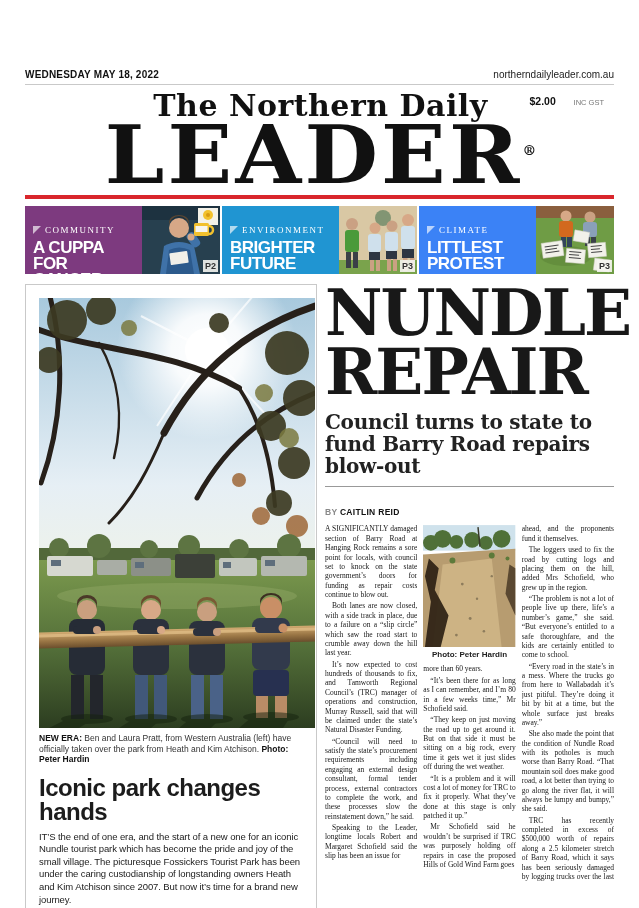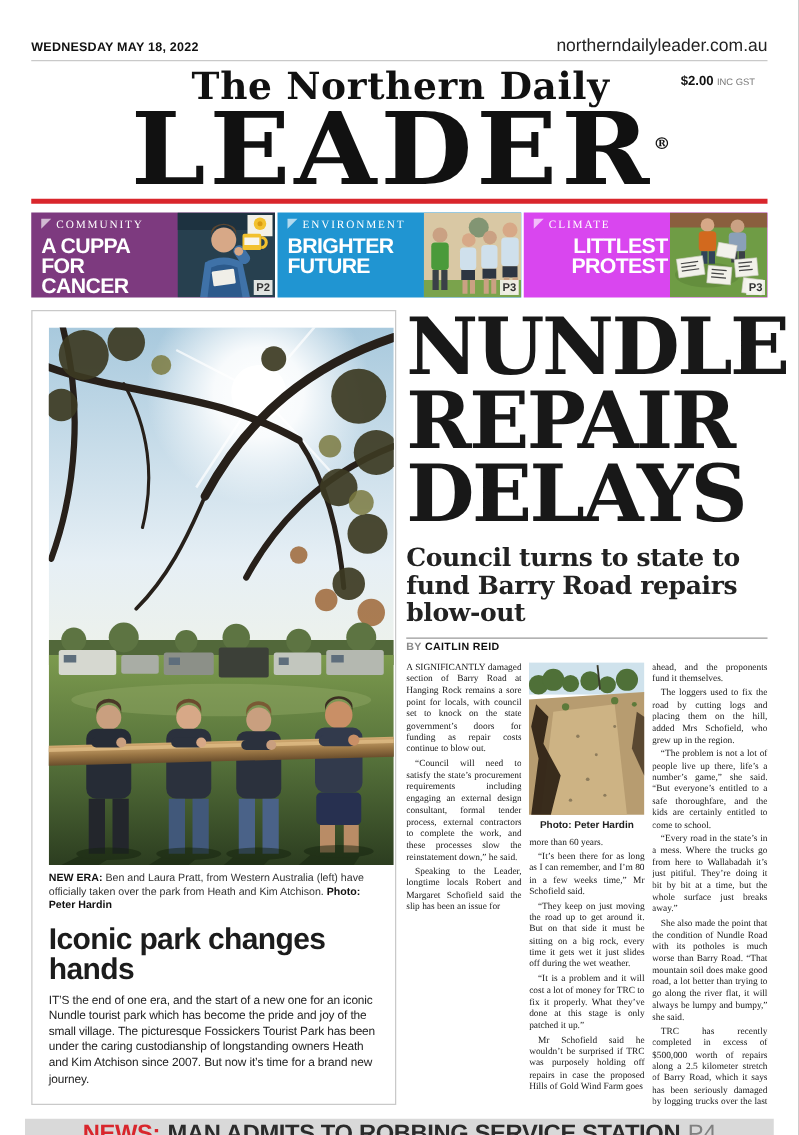--- a/index.html
+++ b/index.html
@@ -6,39 +6,39 @@
   html,body { background:#888; }
   .page {
     position:relative; width:639px; height:908px; margin:0 auto;
     background:#ffffff; overflow:hidden;
     font-family:"Liberation Sans", sans-serif; color:#1a1a1a;
   }
   
   .topbar { display:flex; justify-content:space-between; align-items:flex-end;
     margin:28px 25px 0; }
   .topbar .date { font-size:10px; font-weight:bold; letter-spacing:.2px; color:#111; }
-  .topbar .site { font-size:14px; color:#222; }
+  .topbar .site { font-size:10px; color:#222;margin-top:41px; }
   .topbar-rule { border-top:1px solid #c9c9c9; margin:4px 25px 0; }
   
   .masthead { position:relative; margin:6px 25px 0; height:100px;text-decoration:underline; }
   .mast-center { position:absolute; left:72px; top:0; width:447px; text-align:center; }
   .mast-line1 { font-family:"DejaVu Serif", serif; font-weight:bold; font-size:30px;
     letter-spacing:.5px; color:#111; line-height:1; }
   .mast-line2 { font-family:"DejaVu Serif", serif; font-weight:bold; font-size:80px;
     line-height:.82; letter-spacing:3px; color:#111; display:inline-block;
     transform:scaleX(1.06); transform-origin:center; margin-top:2px; }
   .mast-reg { font-size:13px; vertical-align:28px; letter-spacing:0; }
   .price { position:absolute; right:10px; top:4px; font-size:10px; }
   .price b { font-size:10.5px; color:#111; }
-  .price span { font-size:7.5px; color:#777; }
+  .price span { font-size:7.5px; color:#777;margin-left:15px; }
   .redline { height:4px; margin:4px 25px 0; }
   
   .promos { display:flex; gap:2px; margin:7px 25px 0; height:68px; }
   .promo { flex:1; display:flex; color:#fff; overflow:hidden; }
-  .promo-text { flex:1.45; padding:4px 2px 6px 8px; }
+  .promo-text { flex:1.45; padding:19px 2px 6px 8px; }
   .promo-cat { font-family:"Liberation Serif", serif; font-size:9px; letter-spacing:1.5px;
     display:flex; align-items:center; gap:4px; }
   .flag { width:0; height:0; border-top:8px solid rgba(255,255,255,.65);
     border-right:8px solid transparent; display:inline-block; }
   .promo-title { font-weight:bold; font-size:17px; line-height:.95; letter-spacing:-.5px;
     margin-top:5px; text-transform:uppercase; }
   .promo-photo { width:78px; position:relative; flex:none; }
   .promo-photo svg { display:block; width:78px; height:68px; }
   .page-badge { position:absolute; right:2px; bottom:2px; background:rgba(245,245,240,.9);
     color:#333; font-size:9px; font-weight:bold; padding:0 2px; line-height:12px; }
@@ -52,21 +52,21 @@
     margin:11px 0 7px; line-height:1; }
   .park-body { font-size:9.5px; line-height:1.32; color:#222; letter-spacing:-.1px; }
   .continued { font-size:8px; color:#666; margin-top:13px; }
   
   .right { flex:1; min-width:0; }
   .lead-headline { font-family:"DejaVu Serif", serif; font-weight:bold; font-size:63px;
     line-height:.94; letter-spacing:-2px; color:#181818; }
   .lead-subhead { font-family:"DejaVu Serif", serif; font-size:20px; line-height:1.1;
     color:#222; letter-spacing:-.3px; margin-top:9px; }
   .byline-rule { border-top:1px solid #999; margin-top:9px; }
-  .byline { font-size:8.5px; margin-top:1px; letter-spacing:.3px; }
+  .byline { font-size:8.5px; margin-top:20px; letter-spacing:.3px; }
   .byline .by { color:#888; font-weight:bold; }
   .byline .name { color:#111; font-weight:bold; }
   .columns { display:flex; gap:6px; margin-top:7px; height:358px; overflow:hidden; }
   .col { flex:1; min-width:0; font-family:"Liberation Serif", serif; font-size:7.5px;
     line-height:1.25; text-align:justify; color:#161616; overflow:hidden; }
   .col p { margin-bottom:2px; text-indent:7px; }
   .col p.first { text-indent:0; }
   .road-figure { margin-bottom:4px; }
   .road-figure svg { display:block; width:100%; height:124px; }
   .road-caption { font-family:"Liberation Sans", sans-serif; font-size:8px; font-weight:bold;
@@ -171,21 +171,21 @@
             <rect x="62" y="20" width="14" height="23" rx="3" fill="#cfe0ec"></rect>
             <rect x="63" y="43" width="12" height="9" fill="#2e3642"></rect>
             <rect x="64" y="52" width="4.5" height="13" fill="#caa183"></rect>
             <rect x="71" y="52" width="4.5" height="13" fill="#caa183"></rect>
           </g>
         </svg>
         <span class="page-badge">P3</span>
       </div>
     </div>
 
-    <div class="promo" style="background: #d946ef; text-align: right;">
+    <div class="promo" style="background: #3b82f6;">
       <div class="promo-text">
         <div class="promo-cat">
             <span class="flag"></span>
             <span>CLIMATE</span>
           </div>
         <div class="promo-title">LITTLEST PROTEST</div>
       </div>
       <div class="promo-photo">
         <svg viewBox="0 0 78 68">
           <rect width="78" height="68" fill="#6f9c45"></rect>
@@ -376,30 +376,31 @@
       </div>
       <p class="photo-caption"><b>NEW ERA:</b><span> Ben and Laura Pratt, from Western Australia (left) have officially taken over the park from Heath and Kim Atchison. </span><b>Photo: Peter Hardin</b></p>
       <h2 class="park-headline">Iconic park changes hands</h2>
       <p class="park-body">IT’S the end of one era, and the start of a new one for an iconic Nundle tourist park which has become the pride and joy of the small village. The picturesque Fossickers Tourist Park has been under the caring custodianship of longstanding owners Heath and Kim Atchison since 2007. But now it’s time for a brand new journey.</p>
     </section>
 
     <section class="right">
       <h1 class="lead-headline">
         <div>NUNDLE</div>
         <div>REPAIR</div>
-        <div>DELAYS</div>
       </h1>
       <h3 class="lead-subhead">Council turns to state to fund Barry Road repairs blow-out</h3>
       <div class="byline-rule"></div>
       <div class="byline">
         <span class="by">BY </span><span class="name">CAITLIN REID</span>
       </div>
       <div class="columns">
         <div class="col">
           <p class="first">A SIGNIFICANTLY damaged section of Barry Road at Hanging Rock remains a sore point for locals, with council set to knock on the state government’s doors for funding as repair costs continue to blow out.</p>
+          <p>Both lanes are now closed, with a side track in place, due to a failure on a “slip circle” which saw the road start to crumble away down the hill last year.</p>
+          <p>It’s now expected to cost hundreds of thousands to fix, and Tamworth Regional Council’s (TRC) manager of operations and construction, Murray Russell, said that will be claimed under the state’s Natural Disaster Funding.</p>
           <p>“Council will need to satisfy the state’s procurement requirements including engaging an external design consultant, formal tender process, external contractors to complete the work, and these processes slow the reinstatement down,” he said.</p>
           <p>Speaking to the Leader, longtime locals Robert and Margaret Schofield said the slip has been an issue for</p>
         </div>
         <div class="col">
           <figure class="road-figure">
             <svg viewBox="0 0 94 124">
               <rect width="94" height="26" fill="#cfe2ec"></rect>
               <g fill="#4f7038">
                 <circle cx="8" cy="18" r="8"></circle>
                   <circle cx="20" cy="14" r="9"></circle>

